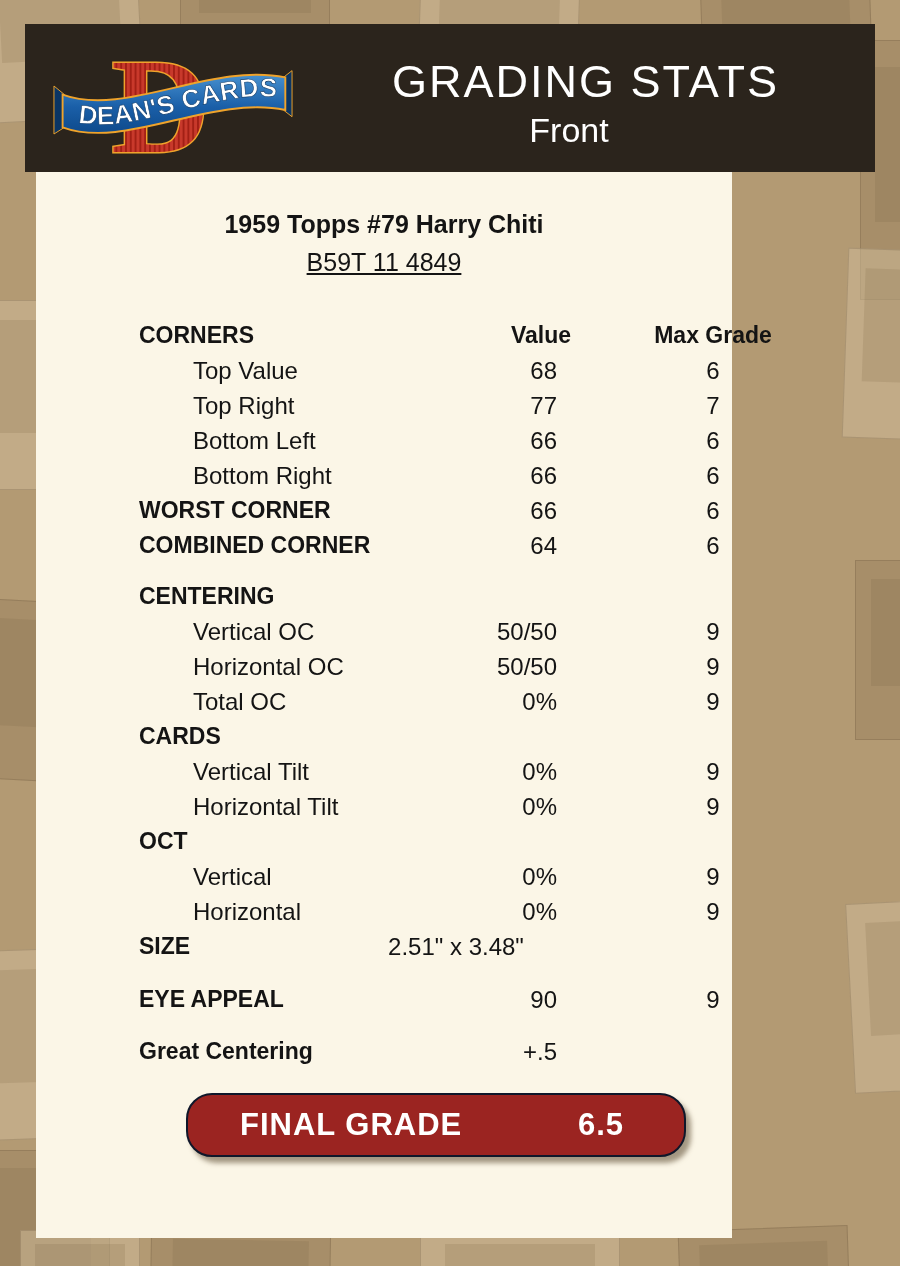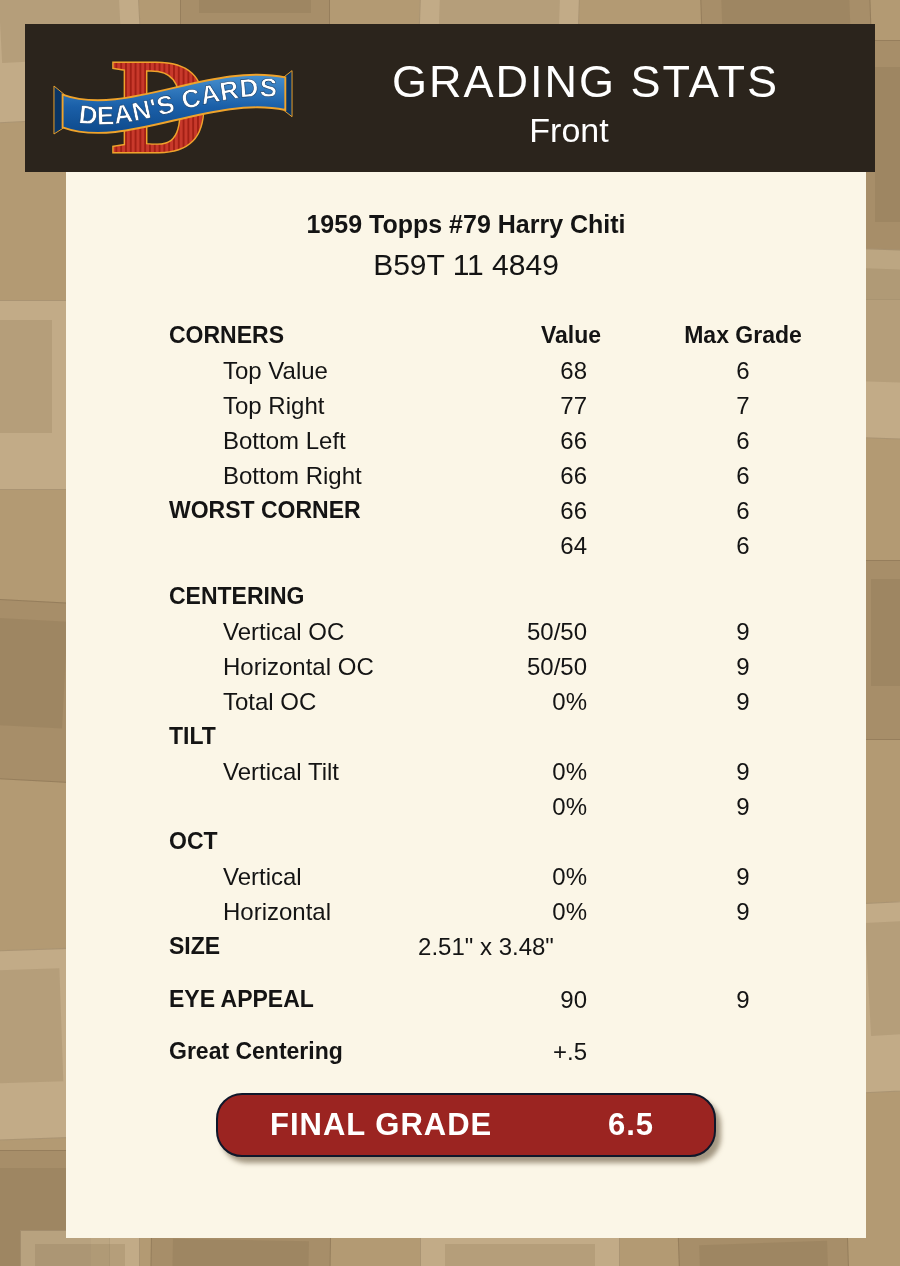--- a/index.html
+++ b/index.html
@@ -19,23 +19,23 @@
   .bgc .inner{position:absolute;left:12%;top:10%;width:76%;height:60%;background:rgba(120,98,66,0.18);}
 
   
   .header{position:absolute;left:25px;top:24px;width:850px;height:148px;background:var(--header-bg);display:flex;align-items:center;}
   .logo{margin-left:28px;flex:0 0 auto;}
   .titles{flex:1;text-align:center;color:#fff;padding-top:12px;padding-right:30px;}
   .h1{font-size:45px;letter-spacing:2px;line-height:52px;font-weight:400;padding-left:33px;}
   .h2{font-size:34px;line-height:44px;font-weight:400;}
 
   
-  .card{position:absolute;left:66px;top:172px;width:800px;height:1066px;background:var(--panel);padding-left:18px;}
+  .card{position:absolute;left:36px;top:172px;width:696px;height:1066px;background:var(--panel);padding-left:18px;}
   .card-title{position:absolute;top:38px;left:0;width:100%;text-align:center;font-size:25px;font-weight:700;}
-  .card-serial{position:absolute;top:76px;left:0;width:100%;text-align:center;font-size:30px;}
+  .card-serial{position:absolute;top:76px;left:0;width:100%;text-align:center;font-size:25px;text-decoration:underline;}
 
   
   .stats{position:absolute;left:0;top:146px;width:100%;}
   .row{position:relative;height:35px;}
   .cell-label{position:absolute;left:157px;top:0;font-size:24px;line-height:35px;white-space:nowrap;}
   .row.bold .cell-label,.row.head .cell-label{left:103px;font-weight:700;font-size:23px;}
   .cell-value{position:absolute;left:340px;top:0;width:181px;text-align:right;font-size:24px;line-height:35px;white-space:nowrap;}
   .row.head .cell-value{left:445px;width:120px;text-align:center;font-weight:700;font-size:23px;}
   .row.wide .cell-value{left:320px;width:200px;text-align:center;}
   .cell-max{position:absolute;left:617px;top:0;width:120px;text-align:center;font-size:24px;line-height:35px;white-space:nowrap;}
@@ -161,20 +161,21 @@
           <div class="cell-label">Bottom Right</div>
           <div class="cell-value">66</div>
           <div class="cell-max">6</div>
         </div>
         <div class="row bold">
           <div class="cell-label">WORST CORNER</div>
           <div class="cell-value">66</div>
           <div class="cell-max">6</div>
         </div>
         <div class="row bold">
+          <div class="cell-label">COMBINED CORNER</div>
           <div class="cell-value">64</div>
           <div class="cell-max">6</div>
         </div>
         <div class="row bold" style="margin-top: 16px;">
           <div class="cell-label">CENTERING</div>
         </div>
         <div class="row indent">
           <div class="cell-label">Vertical OC</div>
           <div class="cell-value">50/50</div>
           <div class="cell-max">9</div>
@@ -183,28 +184,29 @@
           <div class="cell-label">Horizontal OC</div>
           <div class="cell-value">50/50</div>
           <div class="cell-max">9</div>
         </div>
         <div class="row indent">
           <div class="cell-label">Total OC</div>
           <div class="cell-value">0%</div>
           <div class="cell-max">9</div>
         </div>
         <div class="row bold">
-          <div class="cell-label">TILT</div>
+          <div class="cell-label">CARDS</div>
         </div>
         <div class="row indent">
           <div class="cell-label">Vertical Tilt</div>
           <div class="cell-value">0%</div>
           <div class="cell-max">9</div>
         </div>
         <div class="row indent">
+          <div class="cell-label">Horizontal Tilt</div>
           <div class="cell-value">0%</div>
           <div class="cell-max">9</div>
         </div>
         <div class="row bold">
           <div class="cell-label">OCT</div>
         </div>
         <div class="row indent">
           <div class="cell-label">Vertical</div>
           <div class="cell-value">0%</div>
           <div class="cell-max">9</div>

